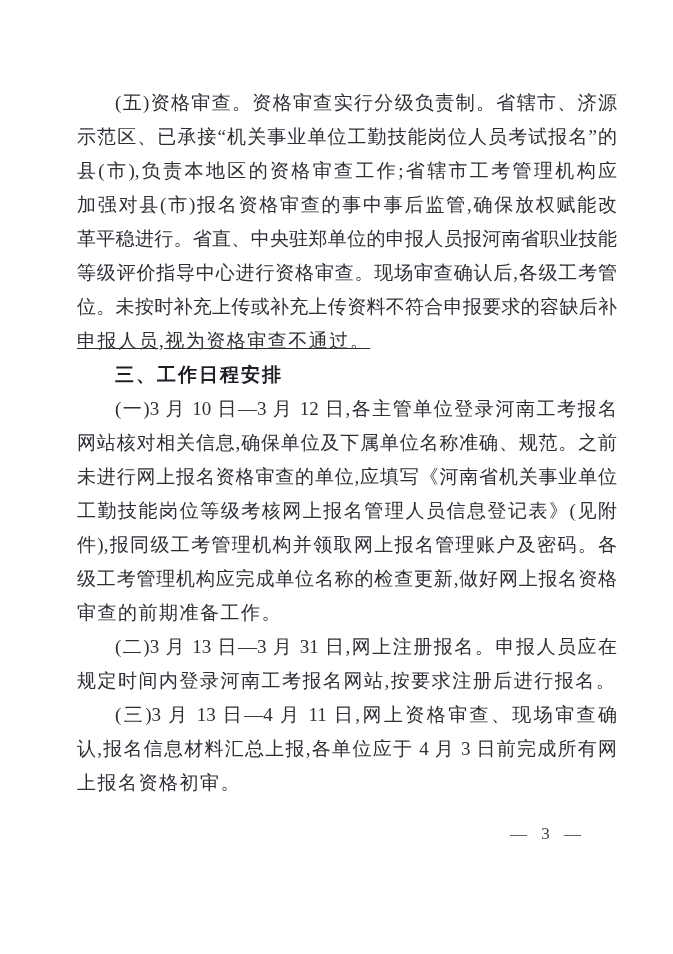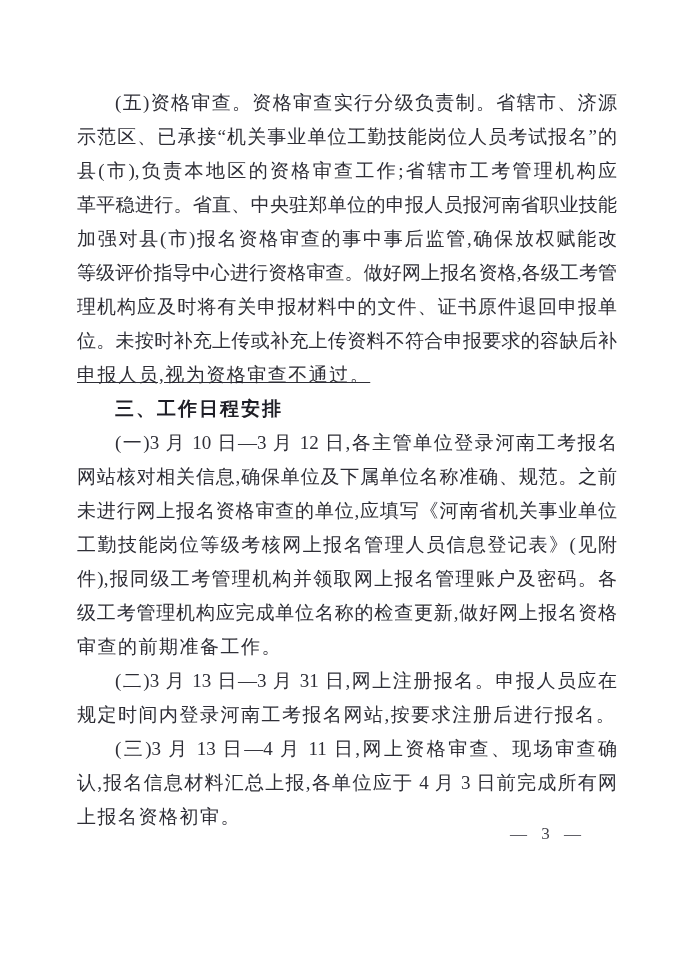--- a/index.html
+++ b/index.html
@@ -57,24 +57,23 @@
 </style>
 </head>
 <body>
 
 <div class="page">
   <div class="doc-body">
 
     <div class="tline first">(五)资格审查。资格审查实行分级负责制。省辖市、济源</div>
     <div class="tline">示范区、已承接“机关事业单位工勤技能岗位人员考试报名”的</div>
     <div class="tline">县(市),负责本地区的资格审查工作;省辖市工考管理机构应</div>
+    <div class="tline">加强对县(市)报名资格审查的事中事后监管,确保放权赋能改</div>
     <div class="tline">革平稳进行。省直、中央驻郑单位的申报人员报河南省职业技能</div>
-    <div class="tline">加强对县(市)报名资格审查的事中事后监管,确保放权赋能改</div>
-    <div class="tline">等级评价指导中心进行资格审查。做好网上报名资格,各级工考管</div>
-    <div class="tline">理机构应及时将有关申报材料中的文件、证书原件退回申报单</div>
+    <div class="tline">等级评价指导中心进行资格审查。现场审查确认后,各级工考管</div>
     <div class="tline">位。未按时补充上传或补充上传资料不符合申报要求的容缺后补</div>
     <div class="tline lastline first" style="padding-left:0;text-decoration:underline;">申报人员,视为资格审查不通过。</div>
 
     <div class="tline heading">三、工作日程安排</div>
 
     <div class="tline first">(一)3 月 10 日—3 月 12 日,各主管单位登录河南工考报名</div>
     <div class="tline">网站核对相关信息,确保单位及下属单位名称准确、规范。之前</div>
     <div class="tline">未进行网上报名资格审查的单位,应填写《河南省机关事业单位</div>
     <div class="tline">工勤技能岗位等级考核网上报名管理人员信息登记表》(见附</div>
     <div class="tline">件),报同级工考管理机构并领取网上报名管理账户及密码。各</div>

